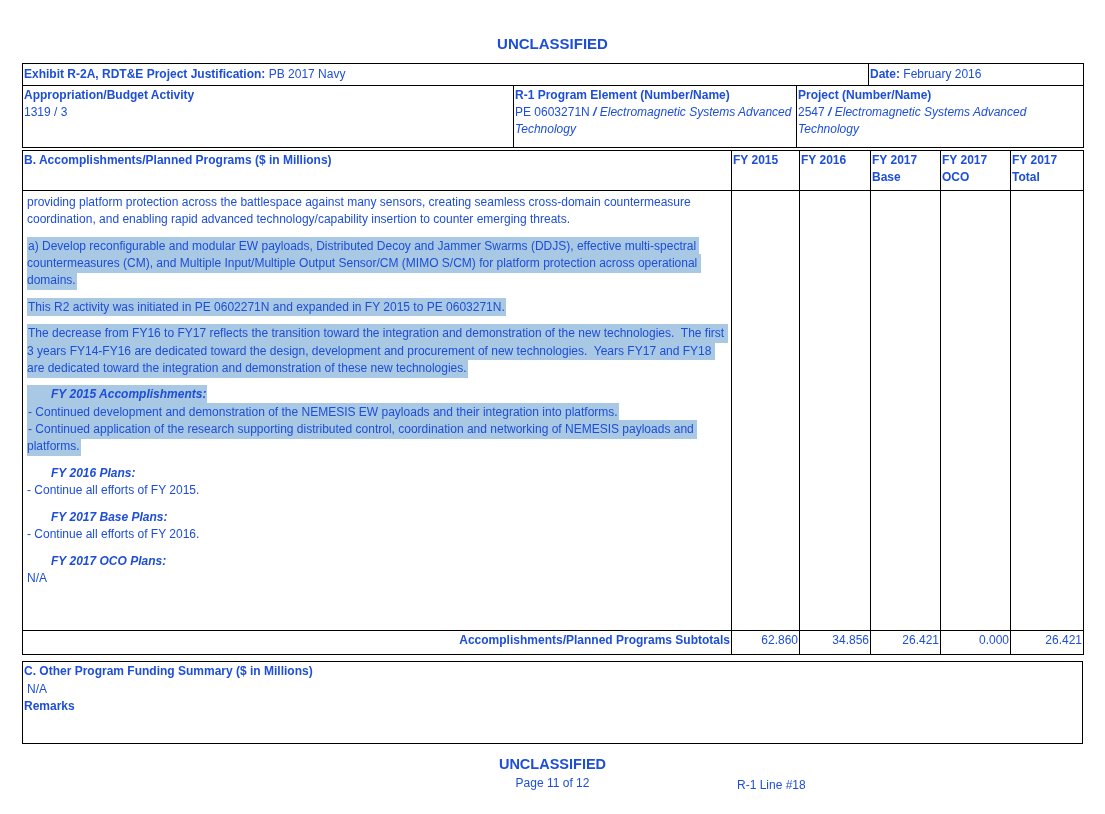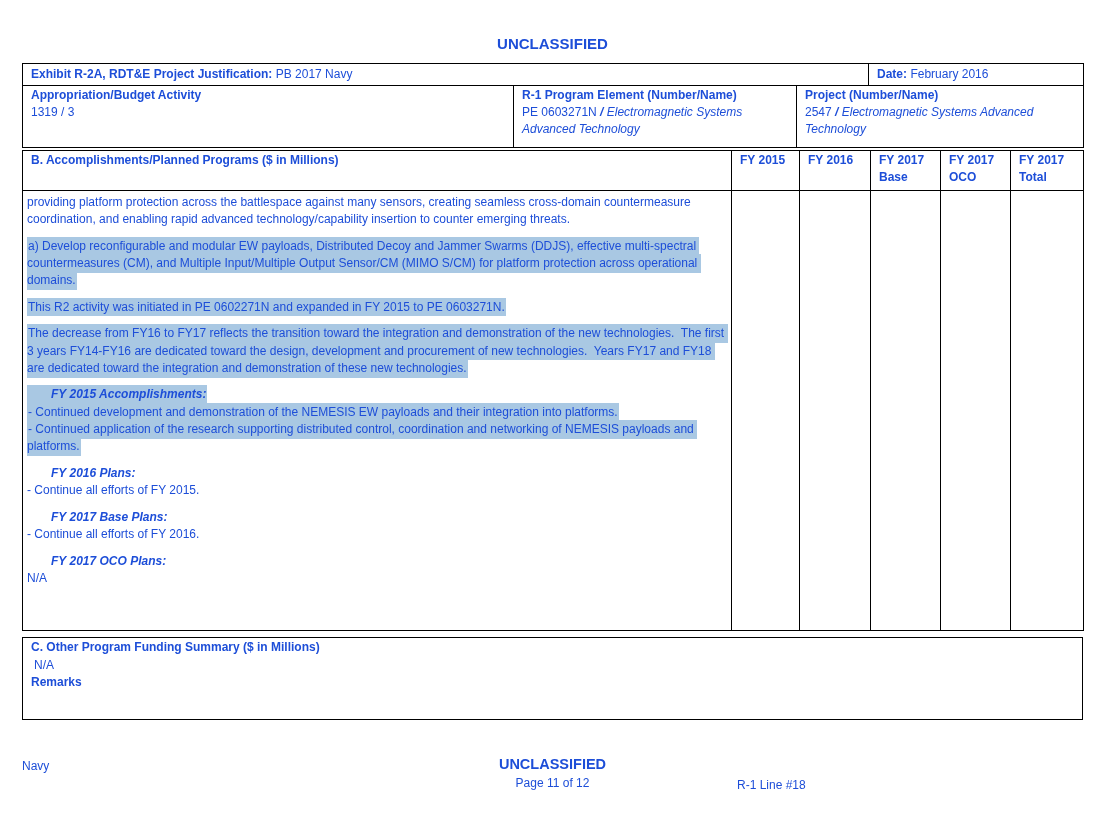--- a/index.html
+++ b/index.html
@@ -31,21 +31,21 @@
 
   table.tbl {
     border-collapse: collapse;
     table-layout: fixed;
     margin-left: 22px;
     width: 1061px;
   }
   table.tbl td, table.tbl th {
     border: 1px solid #000;
     vertical-align: top;
-    padding: 1px 8px;
+    padding: 1px 1px;
     text-align: left;
     font-size: 12px;
   }
 
   .head-tbl { margin-top: 11px; }
   .row-exhibit td { height: 22px; line-height: 18px; }
   .row-appn td { height: 62px; line-height: 17px; padding-top: 2px; }
 
   .b-tbl { margin-top: 2px; }
   .b-head td, .b-head th { height: 40px; }
@@ -167,37 +167,44 @@
         <p class="para"><span class="t fy-head">FY 2016 Plans:</span><br><span class="t">- Continue all efforts of FY 2015.</span></p>
         <p class="para"><span class="t fy-head">FY 2017 Base Plans:</span><br><span class="t">- Continue all efforts of FY 2016.</span></p>
         <p class="para"><span class="t fy-head">FY 2017 OCO Plans:</span><br><span class="t">N/A</span></p>
       </td>
       <td></td>
       <td></td>
       <td></td>
       <td></td>
       <td></td>
     </tr>
+    <tr class="b-sub">
+      <td class="sub-label">Accomplishments/Planned Programs Subtotals</td>
+      <td class="num">62.860</td>
+      <td class="num">34.856</td>
+      <td class="num">26.421</td>
+      <td class="num">0.000</td>
+      <td class="num">26.421</td>
+    </tr>
   </tbody>
     </table>
 
   <table class="tbl c-tbl">
     <tbody>
         <tr>
       <td>
         <div class="b u">C. Other Program Funding Summary ($ in Millions)</div>
         <div class="c-na">N/A</div>
         <div class="b u">Remarks</div>
       </td>
     </tr>
   </tbody>
     </table>
 
   <div class="footer-left">
-    <div>Navy</div>
   </div>
   <div class="footer-center">
     <div class="footer-class">UNCLASSIFIED</div>
     <div class="footer-page">Page 11 of 12</div>
   </div>
   <div class="footer-r1">R-1 Line #18</div>
 
 </div>
 
 </body></html>

